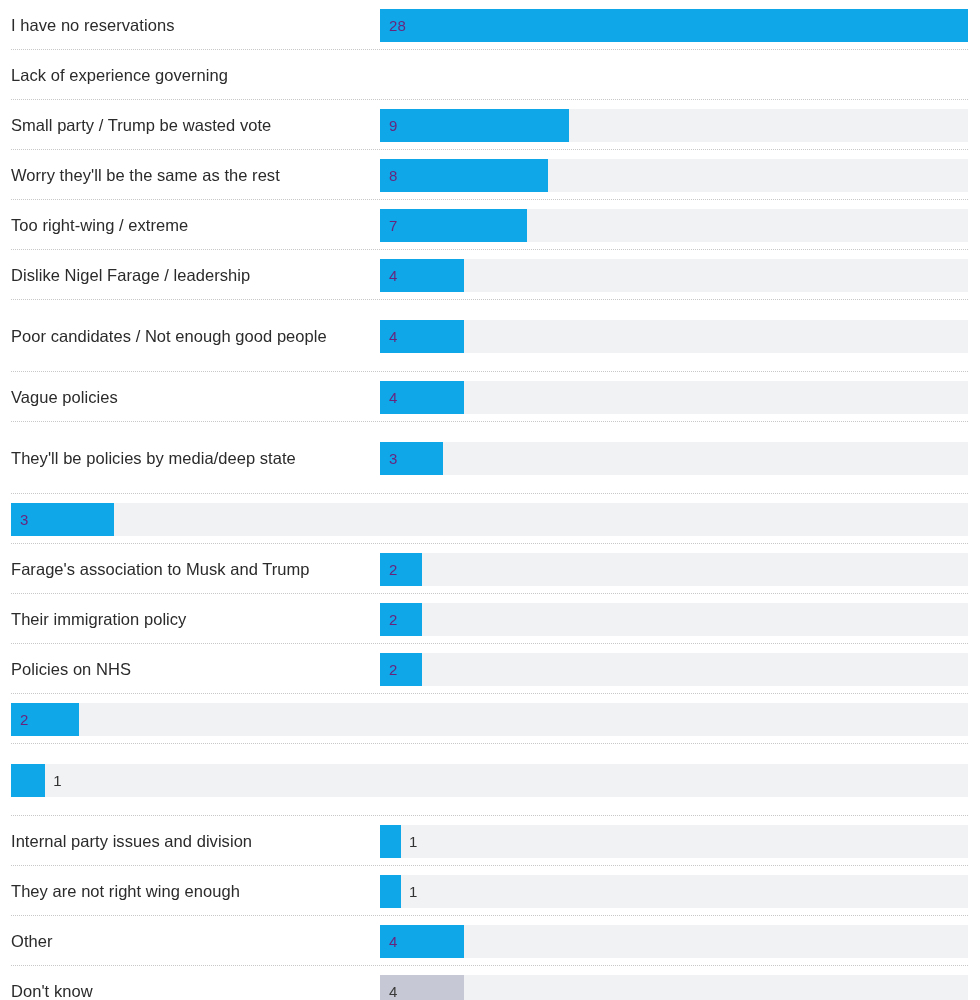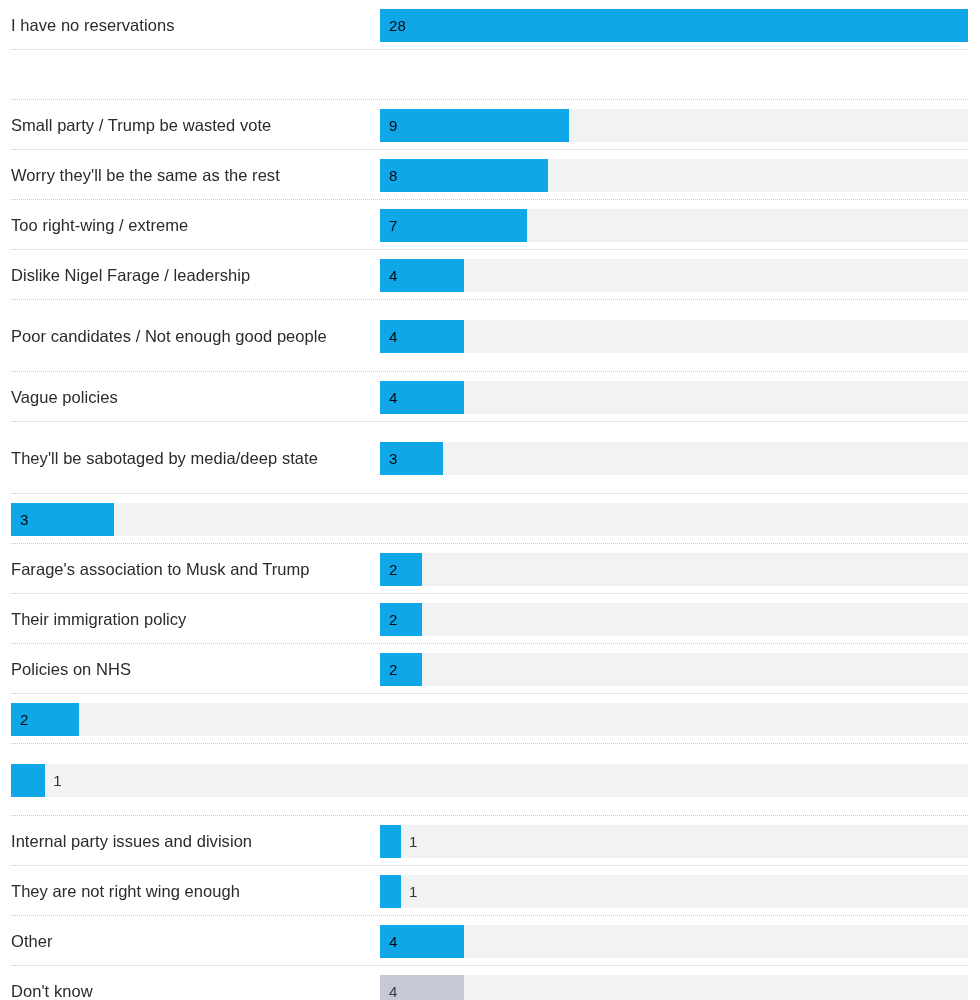--- a/index.html
+++ b/index.html
@@ -80,21 +80,21 @@
   .bar-value {
     position: absolute;
     top: 50%;
     transform: translateY(-50%);
     font-size: 15px;
     line-height: 1;
     letter-spacing: 0.2px;
   }
   .bar-value.inside {
     left: 9px;
-    color: #000000;
+    color: #701a75;
     opacity: 0.93;
   }
   .bar-value.inside.dark {
     color: #3a3a3a;
     opacity: 1;
   }
   .bar-value.outside {
     color: #333333;
   }
 </style>
@@ -104,20 +104,21 @@
 <div id="chart">
     <div class="row row-1line">
       <div class="cat-label">I have no reservations</div>
       <div class="bar-cell" style="background: rgb(241, 242, 243);">
         <div class="bar" style="width: 100%; background: rgb(15, 167, 232);">
           <span class="bar-value inside">28</span>
         </div>
       </div>
     </div>
     <div class="row row-1line">
+      <div class="cat-label">Lack of experience governing</div>
     </div>
     <div class="row row-1line">
       <div class="cat-label">Small party / Trump be wasted vote</div>
       <div class="bar-cell" style="background: rgb(241, 242, 243);">
         <div class="bar" style="width: 32.1429%; background: rgb(15, 167, 232);">
           <span class="bar-value inside">9</span>
         </div>
       </div>
     </div>
     <div class="row row-1line">
@@ -154,21 +155,21 @@
     </div>
     <div class="row row-1line">
       <div class="cat-label">Vague policies</div>
       <div class="bar-cell" style="background: rgb(241, 242, 243);">
         <div class="bar" style="width: 14.2857%; background: rgb(15, 167, 232);">
           <span class="bar-value inside">4</span>
         </div>
       </div>
     </div>
     <div class="row row-2line">
-      <div class="cat-label">They'll be sabotaged by media/deep state</div>
+      <div class="cat-label">They'll be policies by media/deep state</div>
       <div class="bar-cell" style="background: rgb(241, 242, 243);">
         <div class="bar" style="width: 10.7143%; background: rgb(15, 167, 232);">
           <span class="bar-value inside">3</span>
         </div>
       </div>
     </div>
     <div class="row row-1line">
       <div class="bar-cell" style="background: rgb(241, 242, 243);">
         <div class="bar" style="width: 10.7143%; background: rgb(15, 167, 232);">
           <span class="bar-value inside">3</span>

